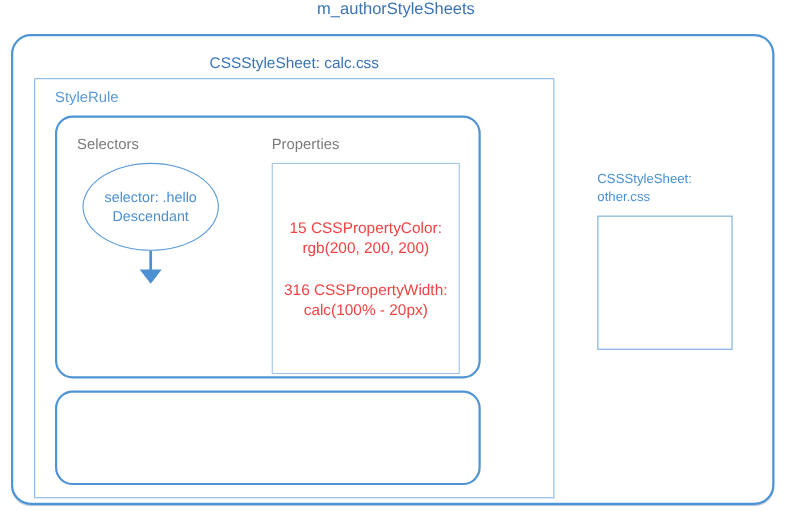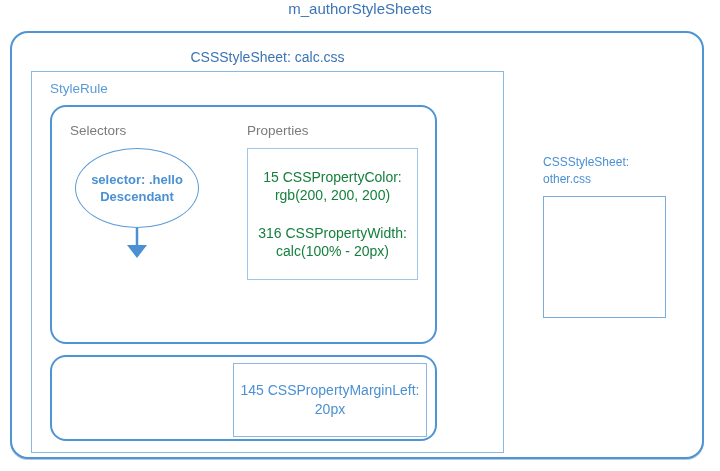--- a/index.html
+++ b/index.html
@@ -65,38 +65,37 @@
     border-radius: 50%;
     display: flex;
     flex-direction: column;
     align-items: center;
     justify-content: center;
     text-align: center;
     color: #4a90d2;
     font-size: 13px;
     line-height: 17px;
     background: #ffffff;
-    font-weight: bold;
   }
   .ellipse-hello { left: 75px; top: 148px; width: 124px; height: 80px; }
   .ellipse-text  { left: 73px; top: 259px; width: 122px; height: 64px; }
   .ellipse-world { left: 82px; top: 362px; width: 126px; height: 76px; }
 
   .arrow { left: 124px; top: 228px; width: 26px; height: 31px; }
 
   .props-box {
-    left: 247px; top: 148px; width: 171px; height: 132px;
+    left: 247px; top: 148px; width: 171px; height: 192px;
     border: 1.5px solid #9fc5ea;
     display: flex;
     flex-direction: column;
     align-items: center;
     justify-content: center;
     gap: 20px;
     text-align: center;
-    color: #15803d;
+    color: #ef4444;
     font-size: 14px;
     line-height: 18px;
   }
 
   .rule2-box {
     left: 50px; top: 355px; width: 387px; height: 86px;
     border: 2px solid #4f94d4;
     border-radius: 16px;
   }
   .margin-box {
@@ -162,24 +161,20 @@
     </div>
     <div>
       <span class="line">316 CSSPropertyWidth:</span>
       <span class="line">calc(100% - 20px)</span>
     </div>
   </div>
 
   <div class="abs rule2-box"></div>
 
 
-  <div class="abs margin-box">
-    <span class="line">145 CSSPropertyMarginLeft:</span>
-    <span class="line">20px</span>
-  </div>
 
   <div class="abs other-label">
     <span class="line">CSSStyleSheet:</span>
     <span class="line">other.css</span>
   </div>
   <div class="abs other-box"></div>
 
 </div>
 
 </body></html>

